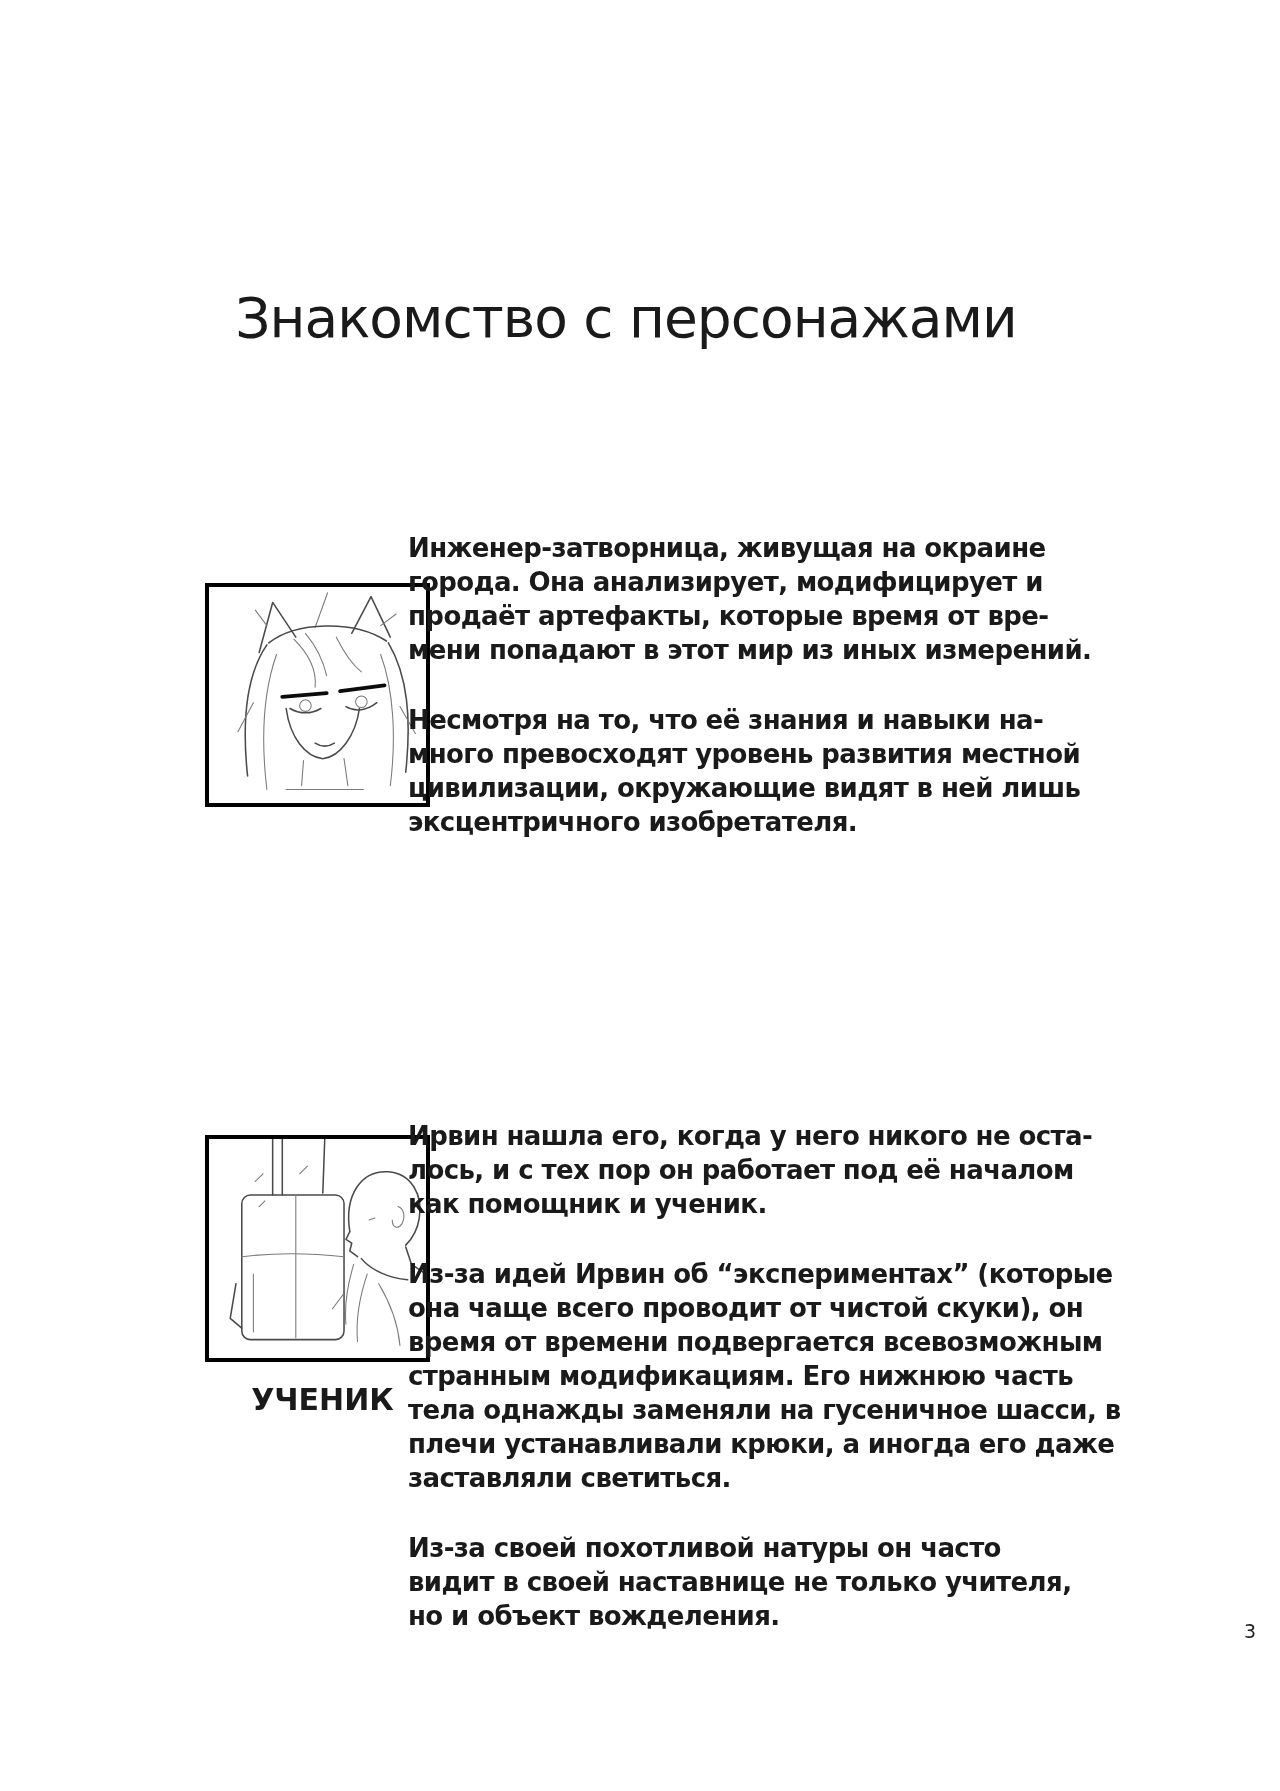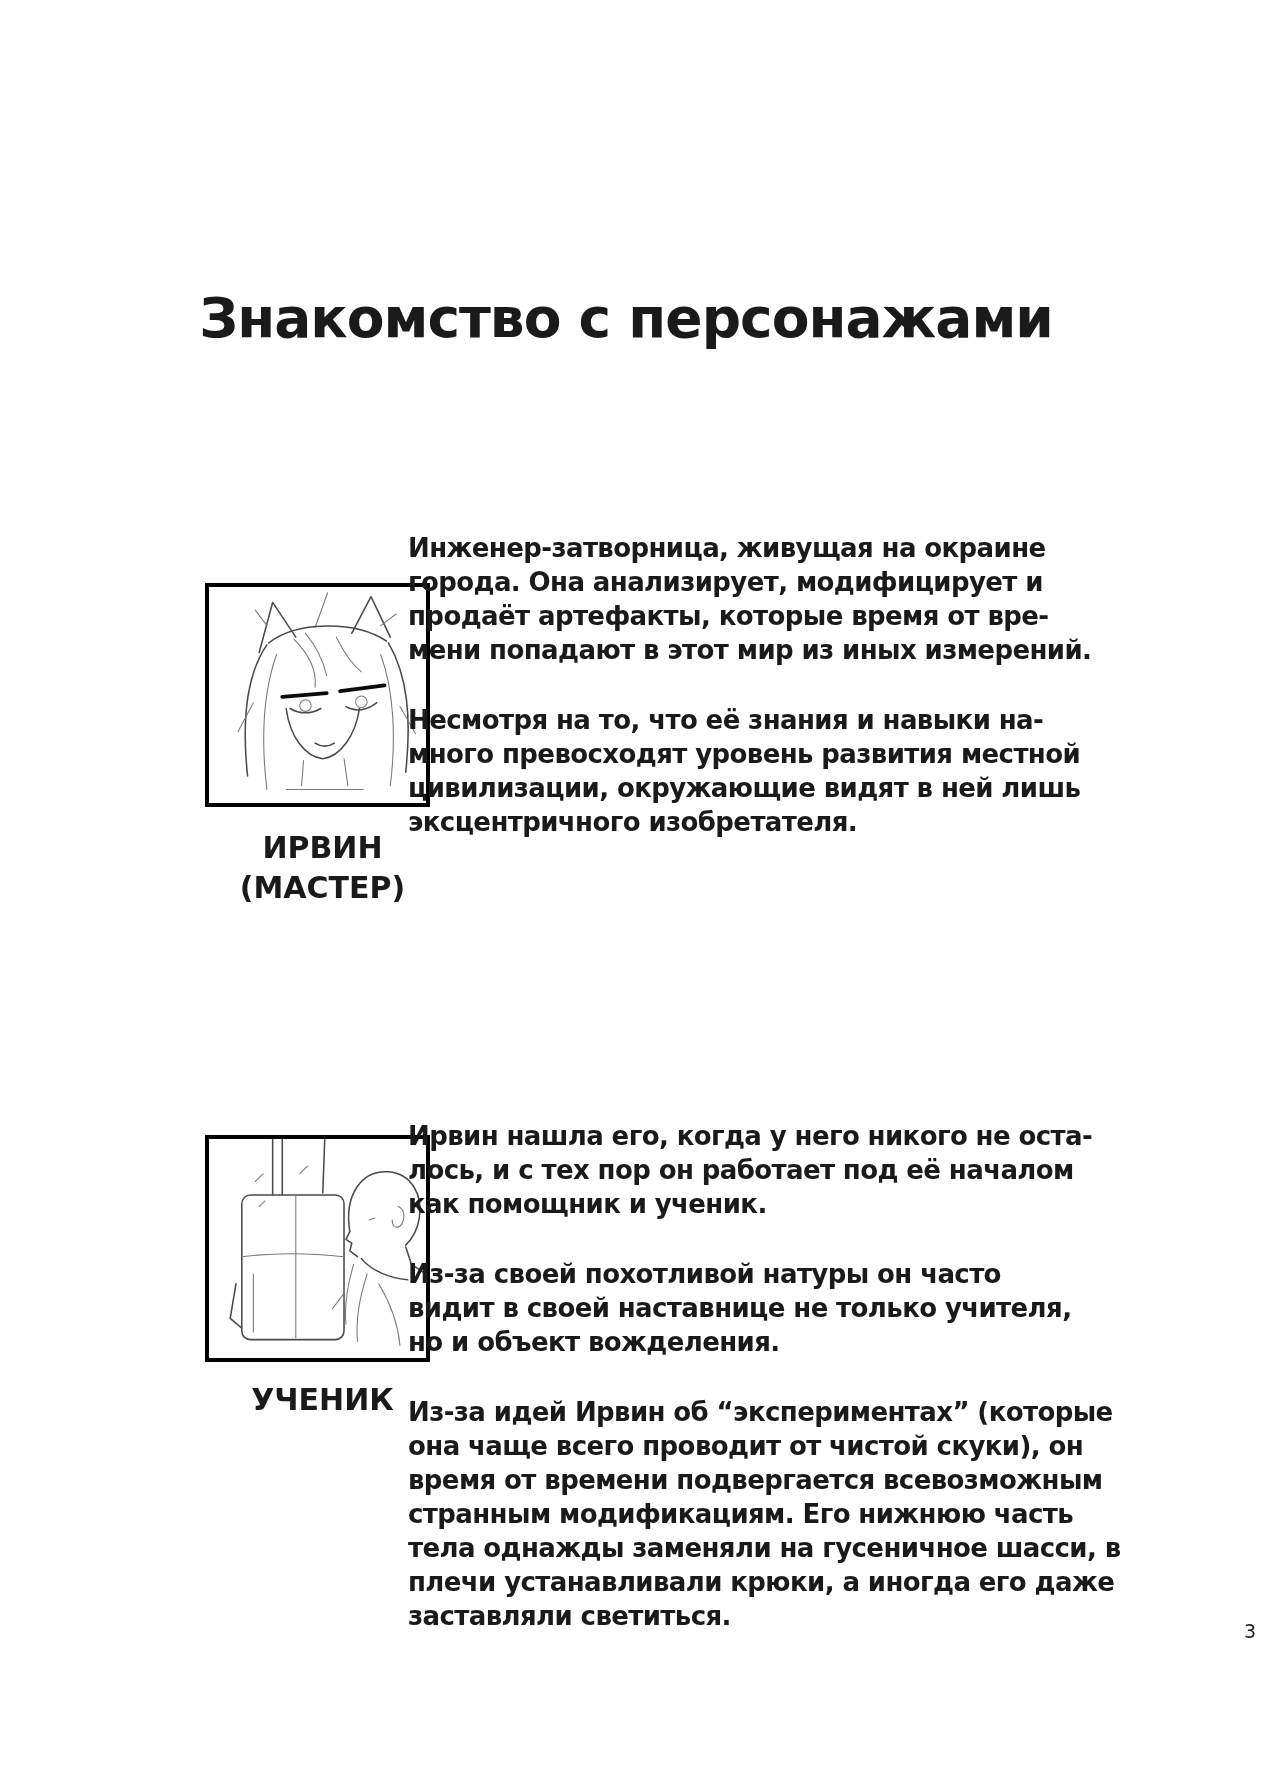--- a/index.html
+++ b/index.html
@@ -10,21 +10,21 @@
     background:#ffffff;
     font-family:"DejaVu Sans",sans-serif;
     color:#1a1a1a;
     overflow:hidden;
   }
   .page-title{
     position:absolute;
     left:126px;top:286px;width:1000px;
     text-align:center;
     font-size:55px;
-    font-weight:700;
+    font-weight:400;
     letter-spacing:-1px;
     white-space:nowrap;
   }
   .portrait-frame{
     position:absolute;
     left:205px;
     width:225px;
     border:4px solid #000;
     box-sizing:border-box;
     background:#fff;
@@ -106,22 +106,20 @@
       <circle class="sketch-light" cx="158" cy="119" r="6"></circle>
 
       <path class="sketch" d="M110,162 C116,166 124,166 130,162"></path>
 
       <path class="sketch-light" d="M98,180 L96,206"></path>
       <path class="sketch-light" d="M140,178 L144,206"></path>
       <path class="sketch-light" d="M80,210 L160,210"></path>
     </svg>
   </div>
 
-  <div class="char-label first">ИРВИН
-(МАСТЕР)</div>
 
   <div class="text-col first">
     <p class="para">Инженер-затворница, живущая на окраине
 города. Она анализирует, модифицирует и
 продаёт артефакты, которые время от вре-
 мени попадают в этот мир из иных измерений.</p>
     <p class="para">Несмотря на то, что её знания и навыки на-
 много превосходят уровень развития местной
 цивилизации, окружающие видят в ней лишь
 эксцентричного изобретателя.</p>
@@ -156,27 +154,27 @@
       <path class="sketch-light" d="M140,160 L128,176"></path>
     </svg>
   </div>
 
   <div class="char-label second">УЧЕНИК</div>
 
   <div class="text-col second">
     <p class="para">Ирвин нашла его, когда у него никого не оста-
 лось, и с тех пор он работает под её началом
 как помощник и ученик.</p>
-    <p class="para">Из-за своей похотливой натуры он часто
-видит в своей наставнице не только учителя,
-но и объект вожделения.</p>
     <p class="para">Из-за идей Ирвин об “экспериментах” (которые
 она чаще всего проводит от чистой скуки), он
 время от времени подвергается всевозможным
 странным модификациям. Его нижнюю часть
 тела однажды заменяли на гусеничное шасси, в
 плечи устанавливали крюки, а иногда его даже
 заставляли светиться.</p>
+    <p class="para">Из-за своей похотливой натуры он часто
+видит в своей наставнице не только учителя,
+но и объект вожделения.</p>
   </div>
 
   <div class="page-number">3</div>
 
 </div>
 
 </body></html>

